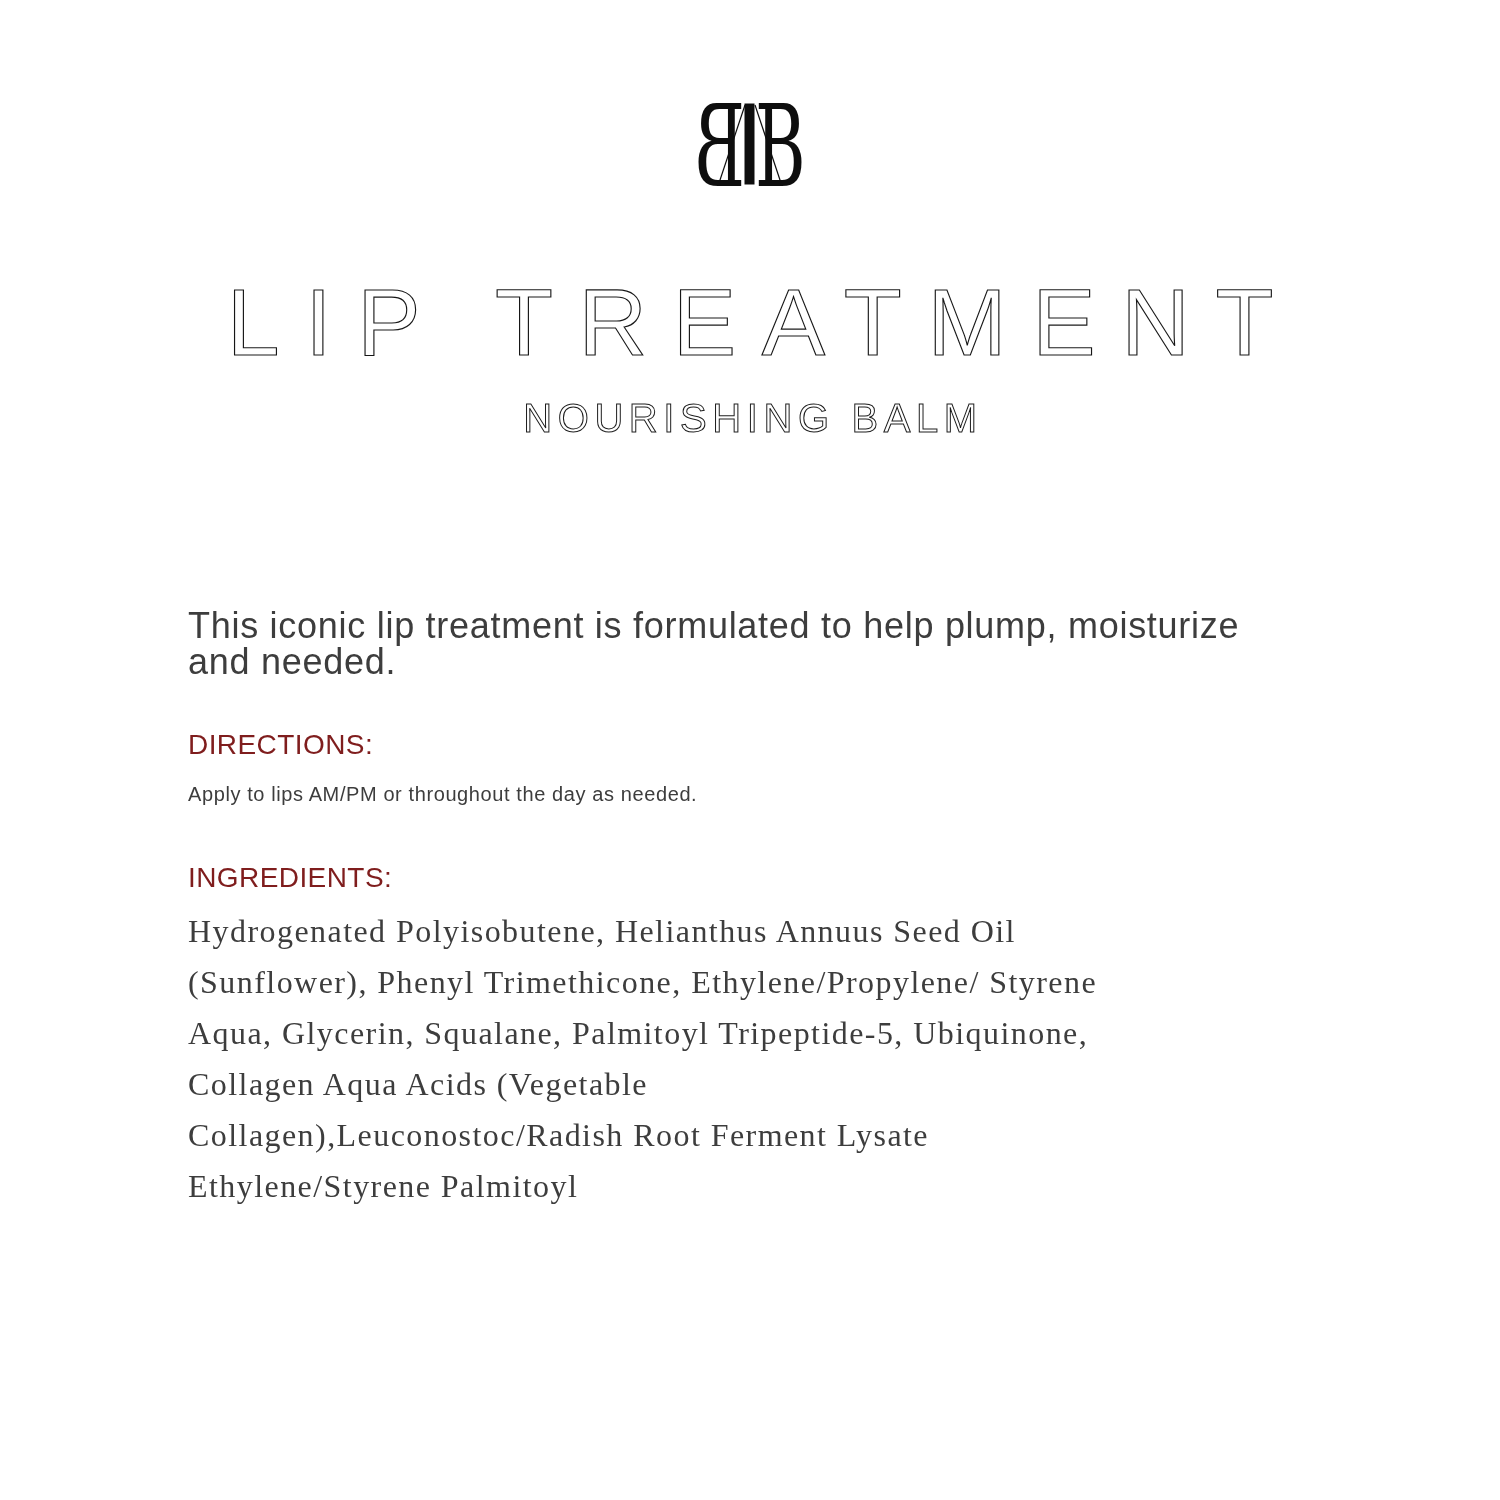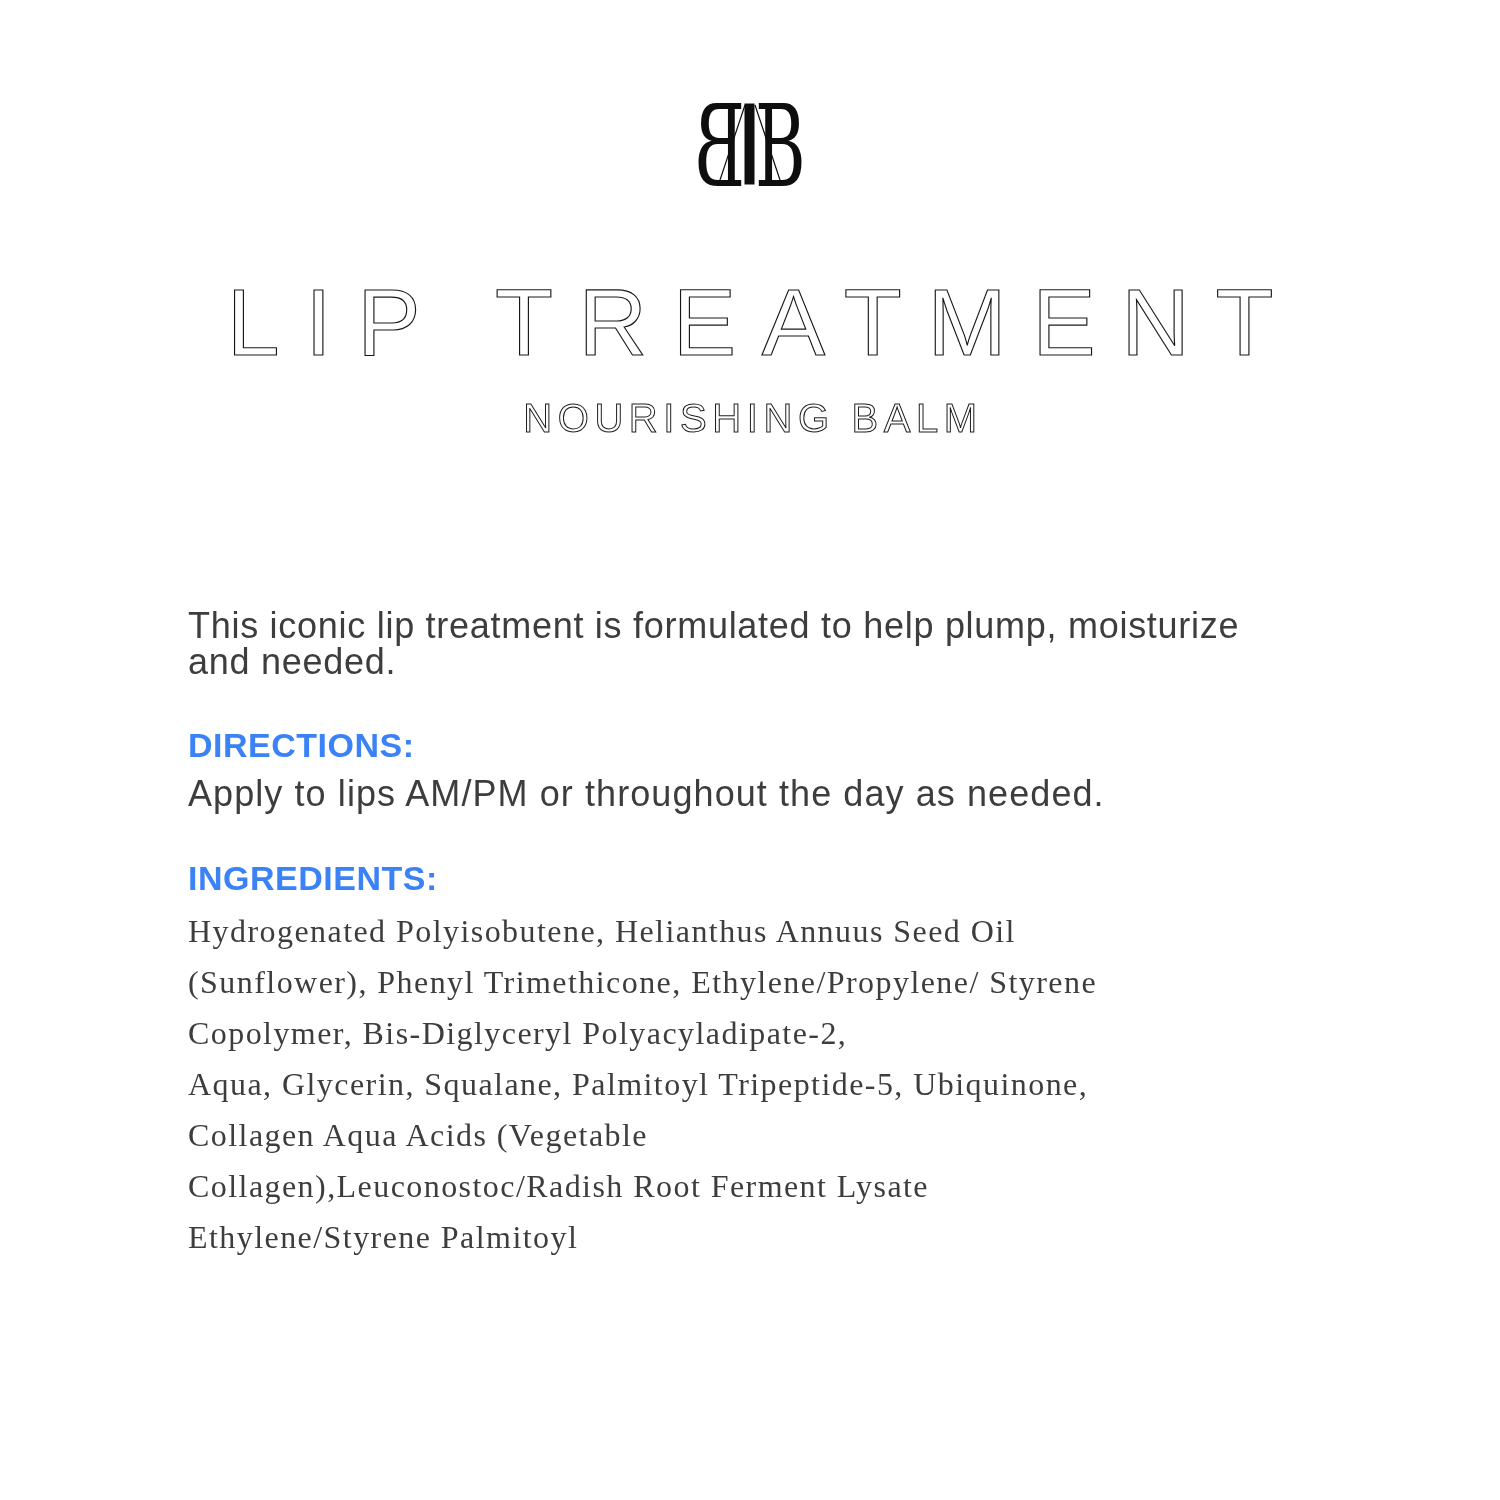--- a/index.html
+++ b/index.html
@@ -67,31 +67,31 @@
   .desc {
     margin: 0 0 45px 0;
     font-size: 36px;
     line-height: 36px;
     letter-spacing: 0.02em;
   }
   .desc .line { display: block; white-space: nowrap; }
 
   .section-heading {
     margin: 0 0 11px 0;
-    font-size: 34px;
+    font-size: 28px;
     line-height: 40px;
-    font-weight: 700;
+    font-weight: 400;
     letter-spacing: 0.015em;
-    color: #3b82f6;
+    color: #7f1d1d;
   }
   .section-heading.tight { margin-bottom: 8px; }
 
   .dir-text {
     margin: 0 0 46px 0;
-    font-size: 36px;
+    font-size: 20px;
     line-height: 36px;
     letter-spacing: 0.03em;
     white-space: nowrap;
   }
 
   .ing-list { margin: 0; font-family: Liberation Serif, serif; }
   .ing-line {
     display: block;
     white-space: nowrap;
     font-size: 32px;
@@ -127,21 +127,20 @@
       <span class="line">and needed.</span>
     </p>
 
     <h2 class="section-heading">DIRECTIONS:</h2>
     <p class="dir-text">Apply to lips AM/PM or throughout the day as needed.</p>
 
     <h2 class="section-heading tight">INGREDIENTS:</h2>
     <div class="ing-list">
       <span class="ing-line">Hydrogenated Polyisobutene, Helianthus Annuus Seed Oil</span>
       <span class="ing-line">(Sunflower), Phenyl Trimethicone, Ethylene/Propylene/ Styrene</span>
-      <span class="ing-line">Copolymer, Bis-Diglyceryl Polyacyladipate-2,</span>
       <span class="ing-line">Aqua, Glycerin, Squalane, Palmitoyl Tripeptide-5, Ubiquinone,</span>
       <span class="ing-line">Collagen Aqua Acids (Vegetable</span>
       <span class="ing-line">Collagen),Leuconostoc/Radish Root Ferment Lysate</span>
       <span class="ing-line">Ethylene/Styrene Palmitoyl</span>
     </div>
 
   </div>
 </div>
 
 </body></html>

